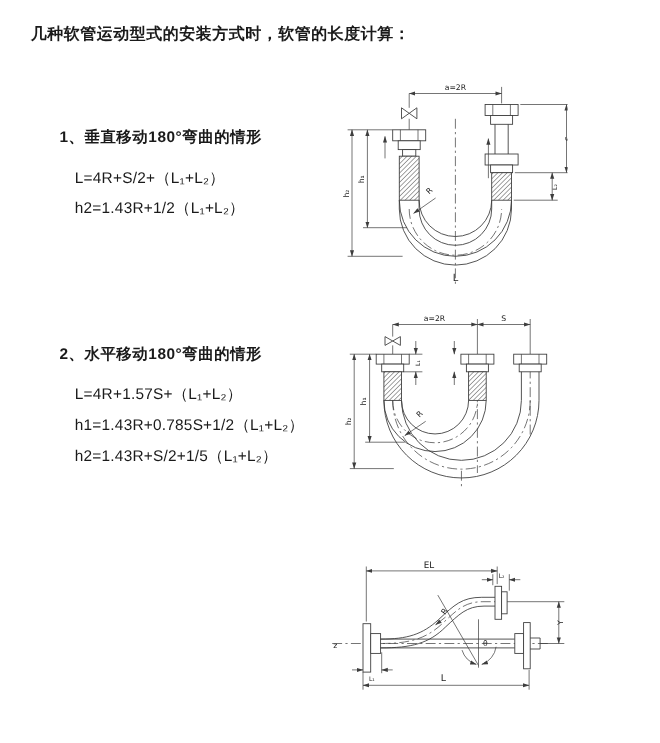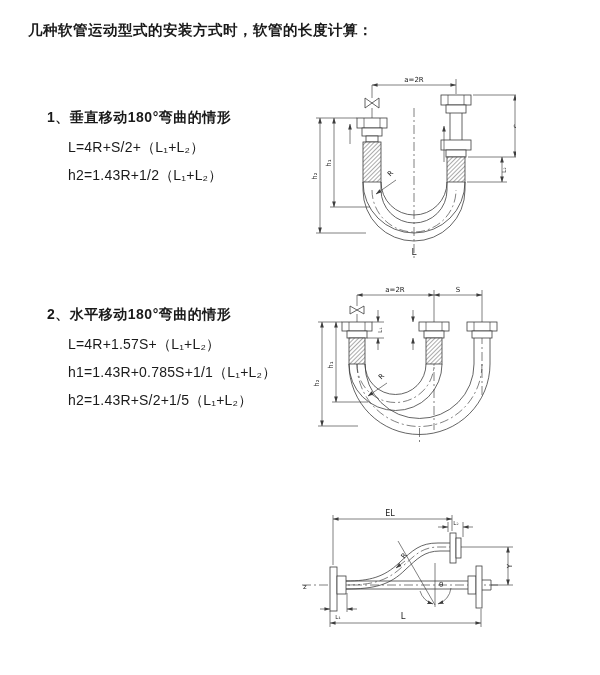--- a/index.html
+++ b/index.html
@@ -1,20 +1,20 @@
 <!DOCTYPE html>
 <html><head>
 <meta charset="utf-8">
 <style>
   html,body{margin:0;padding:0;background:#fff;}
   .page{position:relative;width:516px;height:675px;background:#fff;overflow:hidden;
         font-family:"Liberation Sans","DejaVu Sans",sans-serif;color:#1a1a1a;}
   .title{position:absolute;left:28px;top:21px;font-size:14.5px;font-weight:600;letter-spacing:.5px;}
   .sec{position:absolute;left:45px;width:270px;}
-  .sec h2{margin:2px;font-size:14px;font-weight:600;line-height:28px;letter-spacing:.5px;}
+  .sec h2{margin:9px;font-size:14px;font-weight:600;line-height:28px;letter-spacing:.5px;}
   .sec p{margin:0 0 0 23px;font-size:14px;line-height:28px;letter-spacing:.2px;}
   .diag{position:absolute;}
   
   .dln{stroke:#3d3d3d;stroke-width:.8;fill:none;}
   .wht{stroke:#3d3d3d;stroke-width:.8;fill:#fff;}
   .hz{stroke:#3d3d3d;stroke-width:.8;}
   .dim{stroke:#3d3d3d;stroke-width:.65;fill:none;}
   .cln{stroke:#3d3d3d;stroke-width:.65;fill:none;stroke-dasharray:9 3 2 3;}
   svg text{fill:#222;font-family:"DejaVu Sans","Liberation Sans",sans-serif;}
   .lbl{font-size:7px;}
@@ -29,21 +29,21 @@
 
   <div class="sec" style="top:101px;">
     <h2>1、垂直移动180°弯曲的情形</h2>
     <p>L=4R+S/2+（L₁+L₂）</p>
     <p>h2=1.43R+1/2（L₁+L₂）</p>
   </div>
 
   <div class="sec" style="top:298px;">
     <h2>2、水平移动180°弯曲的情形</h2>
     <p>L=4R+1.57S+（L₁+L₂）</p>
-    <p>h1=1.43R+0.785S+1/1（L₁+L₂）</p>
+    <p>h1=1.43R+0.785S+1/2（L₁+L₂）</p>
     <p>h2=1.43R+S/2+1/5（L₁+L₂）</p>
   </div>
 
 
   <svg class="diag" style="left:310px;top:70px;" width="285" height="195" viewBox="0 0 285 195">
     <defs>
       <marker id="ar1" viewBox="0 0 10 10" refX="9.5" refY="5" markerWidth="9" markerHeight="9" orient="auto-start-reverse">
         <path d="M0 1.8 L10 5 L0 8.2 Z" fill="#3d3d3d"></path>
       </marker>
       <pattern id="ht1" width="3" height="3" patternUnits="userSpaceOnUse" patternTransform="rotate(45)">

